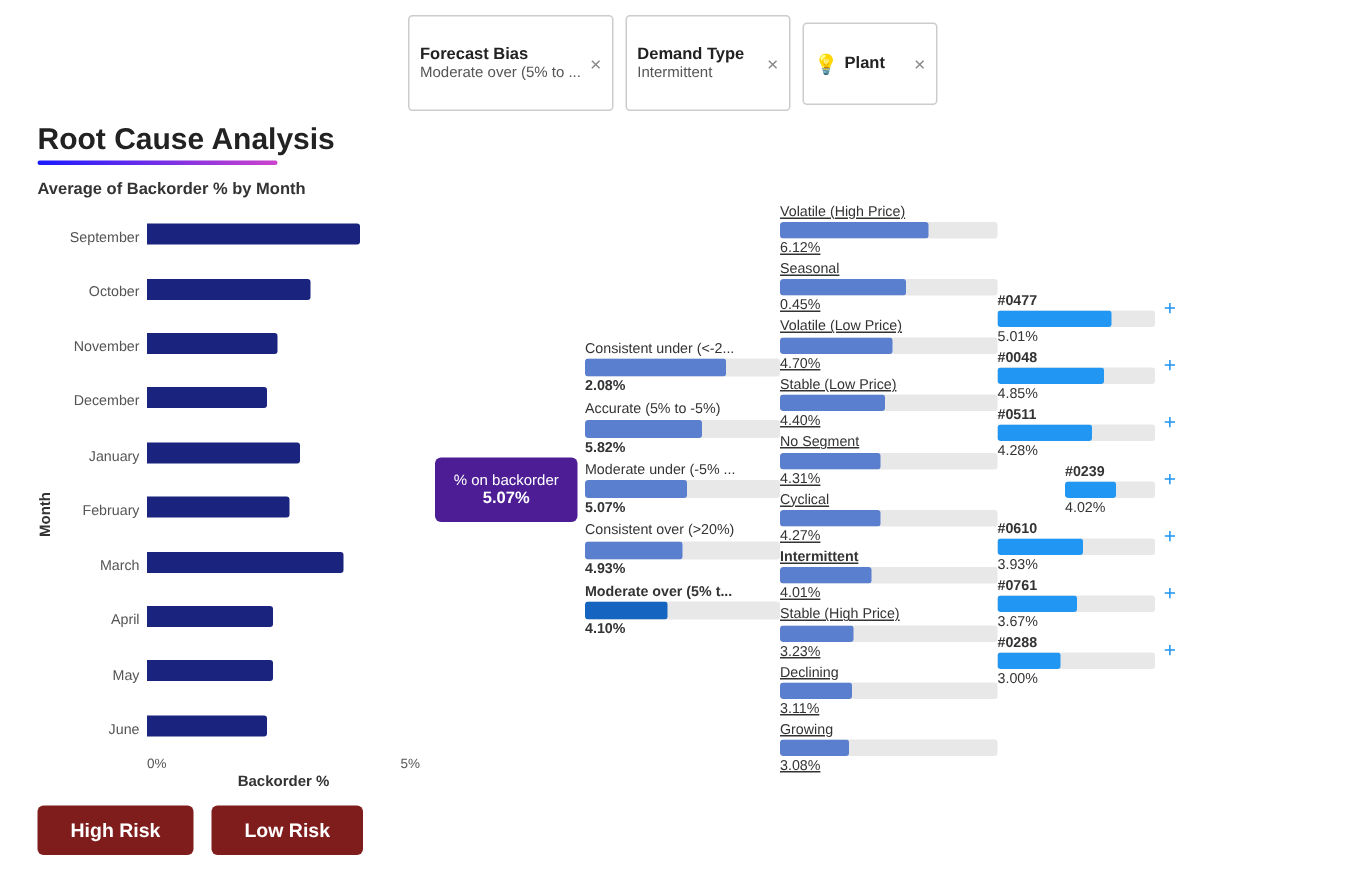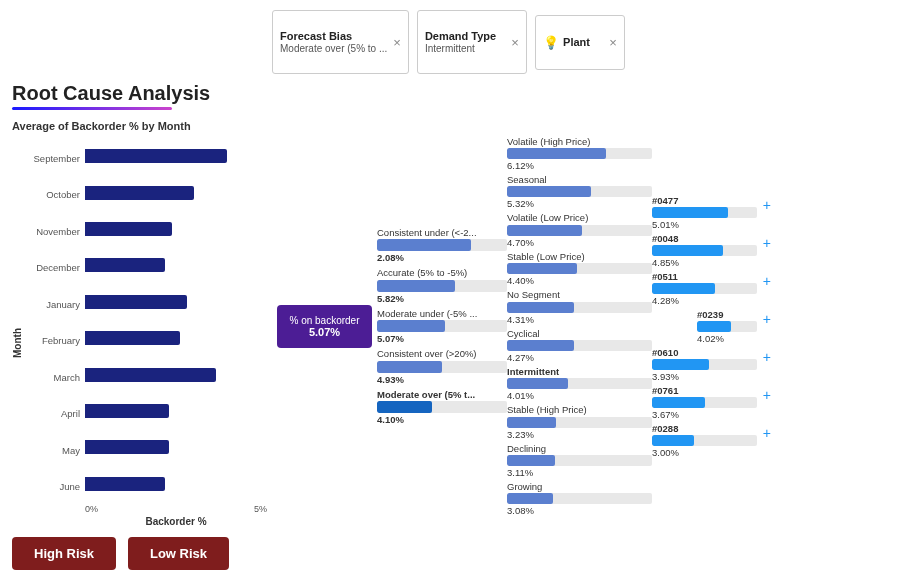--- a/index.html
+++ b/index.html
@@ -67,20 +67,21 @@
       display: flex;
       flex: 1;
       gap: 0;
     }
     
     .left-panel {
       width: 255px;
       flex-shrink: 0;
       display: flex;
       flex-direction: column;
+      margin-left: 13px;
     }
     .chart-title {
       font-size: 20px;
       font-weight: 700;
       color: #222;
       margin-bottom: 2px;
     }
     .title-underline {
       height: 3px;
       width: 160px;
@@ -261,20 +262,21 @@
       flex-direction: column;
       justify-content: center;
       width: 145px;
       gap: 3px;
       position: relative;
     }
     .dt-item {
       display: flex;
       flex-direction: column;
       gap: 1px;
+      text-decoration: underline;
     }
     .dt-bar-container {
       position: relative;
       height: 11px;
       background: #e8e8e8;
       border-radius: 2px;
       overflow: hidden;
     }
     .dt-bar {
       height: 100%;
@@ -509,21 +511,21 @@
             <div class="dt-bar-container">
               <div class="dt-bar" style="width: 68%;"></div>
             </div>
             <div class="dt-val">6.12%</div>
           </div>
           <div class="dt-item">
             <div class="dt-label">Seasonal</div>
             <div class="dt-bar-container">
               <div class="dt-bar" style="width: 58%;"></div>
             </div>
-            <div class="dt-val">5.32%</div>
+            <div class="dt-val">0.45%</div>
           </div>
           <div class="dt-item">
             <div class="dt-label">Volatile (Low Price)</div>
             <div class="dt-bar-container">
               <div class="dt-bar" style="width: 52%;"></div>
             </div>
             <div class="dt-val">4.70%</div>
           </div>
           <div class="dt-item">
             <div class="dt-label">Stable (Low Price)</div>

